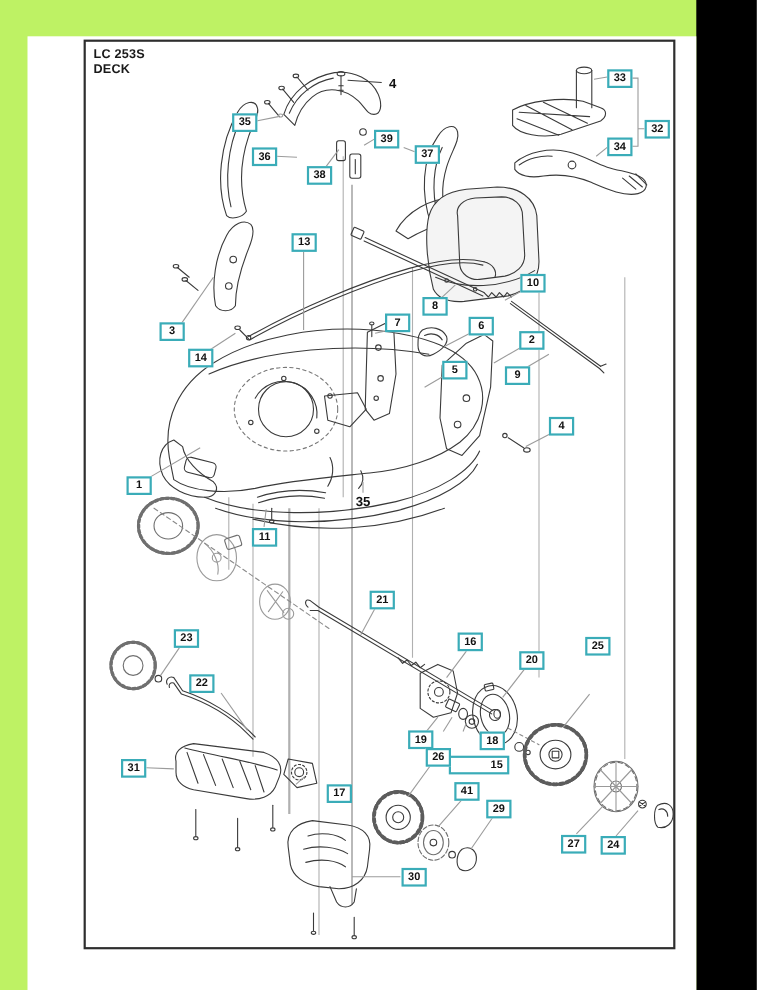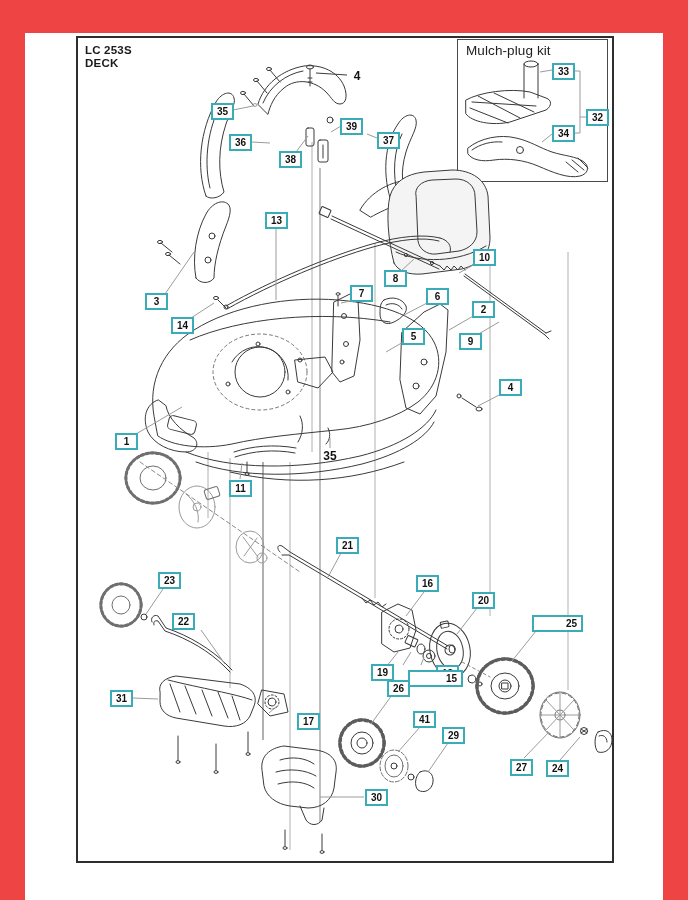--- a/index.html
+++ b/index.html
@@ -1,18 +1,18 @@
 <!DOCTYPE html>
 <html style="--callout-border: #3aacb8;"><head>
 <meta charset="utf-8">
 <style>
   :root { --callout-border:#3aacb8; }
   html,body{margin:0;padding:0;}
   body{background:#000;font-family:"Liberation Sans",sans-serif;}
-  #canvas{position:relative;width:688px;height:900px;background:#ef4444;overflow:hidden;}
+  #canvas{position:relative;width:633px;height:900px;background:#bef264;overflow:hidden;}
   #page{position:absolute;left:25px;top:33px;width:638px;height:867px;background:#fff;}
   #frame{position:absolute;left:76px;top:36px;width:534px;height:823px;border:2px solid #2e2e2e;background:#fff;}
   #title-block{position:absolute;left:85px;top:44px;color:#1a1a1a;font-weight:bold;font-size:11.5px;line-height:13px;letter-spacing:0.2px;}
   #inset{position:absolute;left:457px;top:39px;width:149px;height:141px;border:1.5px solid #4a4a4a;background:#fff;}
   #inset-title{position:absolute;left:8px;top:3px;font-size:13.5px;color:#222;font-weight:500;letter-spacing:0.1px;}
   svg{position:absolute;left:0;top:0;}
   .callout{position:absolute;width:19px;height:13px;border:2px solid var(--callout-border);
     background:#fff;color:#111;font-weight:bold;font-size:10px;line-height:13px;text-align:center;z-index:5;}
   .plain-label{position:absolute;transform:translate(-50%,-50%);color:#111;font-weight:bold;font-size:12px;z-index:5;}
 </style>
@@ -21,23 +21,20 @@
 
 <div id="canvas">
   <div id="page"></div>
   <div id="frame"></div>
 
   <div id="title-block">
     <div>LC 253S</div>
     <div>DECK</div>
   </div>
 
-  <div id="inset">
-    <span id="inset-title">Mulch-plug kit</span>
-  </div>
 
   <svg width="688" height="900" viewBox="0 0 688 900">
 
     <g stroke="#b0b0b0" stroke-width="1" fill="none">
       <line x1="312" y1="142" x2="312" y2="452"></line>
       <line x1="320" y1="168" x2="320" y2="822" stroke-width="1.6"></line>
       <line x1="290" y1="462" x2="290" y2="850"></line>
       <line x1="263" y1="462" x2="263" y2="740" stroke-width="2"></line>
       <line x1="230" y1="458" x2="230" y2="688"></line>
       <line x1="208" y1="452" x2="208" y2="518"></line>
@@ -308,24 +305,24 @@
       <div class="callout" style="left: 402px; top: 328px;">5</div>
       <div class="callout" style="left: 459px; top: 333px;">9</div>
       <div class="callout" style="left: 499px; top: 379px;">4</div>
       <div class="callout" style="left: 115px; top: 433px;">1</div>
       <div class="callout" style="left: 229px; top: 480px;">11</div>
       <div class="callout" style="left: 336px; top: 537px;">21</div>
       <div class="callout" style="left: 158px; top: 572px;">23</div>
       <div class="callout" style="left: 172px; top: 613px;">22</div>
       <div class="callout" style="left: 416px; top: 575px;">16</div>
       <div class="callout" style="left: 472px; top: 592px;">20</div>
-      <div class="callout" style="left: 532px; top: 615px; padding-left: 28px;">25</div>
+      <div class="callout" style="left: 532px; top: 579px;">25</div>
       <div class="callout" style="left: 371px; top: 652px; margin-top: 12px;">19</div>
       <div class="callout" style="left: 389px; top: 665px; margin-left: 47px;">18</div>
-      <div class="callout" style="left: 408px; top: 670px; padding-left: 32px;">15</div>
+      <div class="callout" style="left: 408px; top: 687px; padding-left: 32px;">15</div>
       <div class="callout" style="left: 387px; top: 680px;">26</div>
       <div class="callout" style="left: 110px; top: 690px;">31</div>
       <div class="callout" style="left: 252px; top: 713px; margin-left: 45px;">17</div>
       <div class="callout" style="left: 413px; top: 711px;">41</div>
       <div class="callout" style="left: 442px; top: 727px;">29</div>
       <div class="callout" style="left: 510px; top: 759px;">27</div>
       <div class="callout" style="left: 546px; top: 760px;">24</div>
       <div class="callout" style="left: 365px; top: 789px;">30</div>
       <div class="callout" style="left: 552px; top: 63px;">33</div>
       <div class="callout" style="left: 586px; top: 109px;">32</div>

